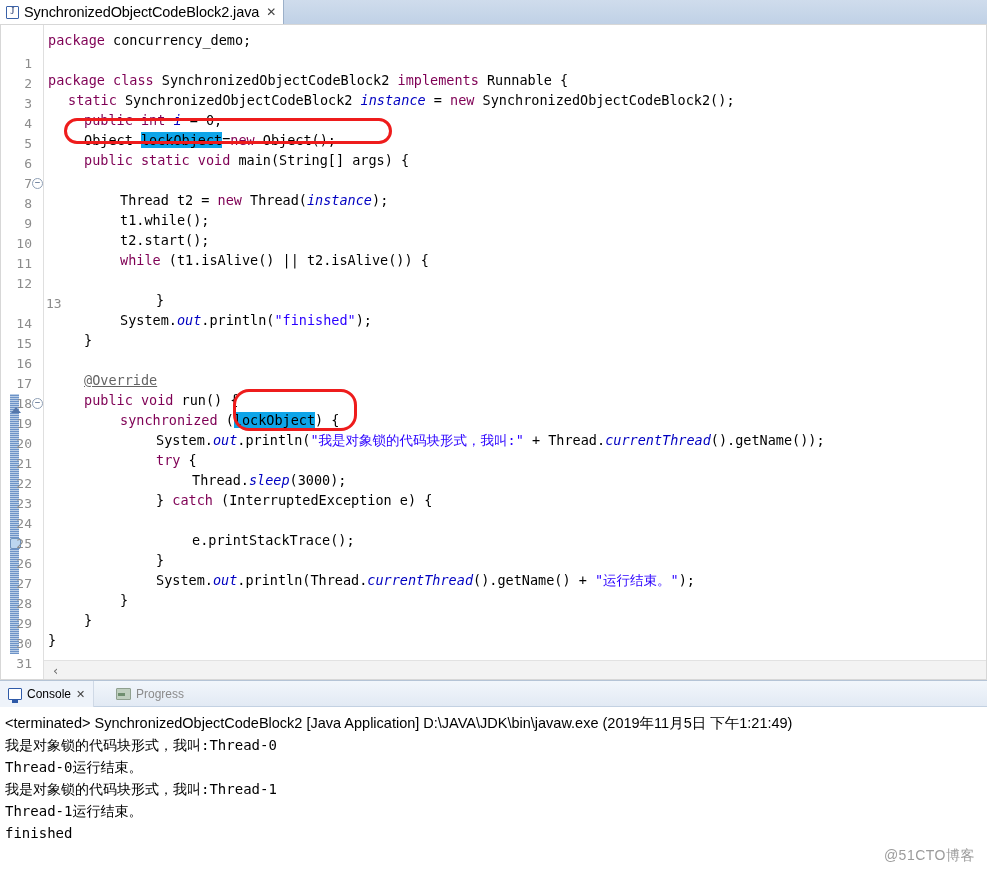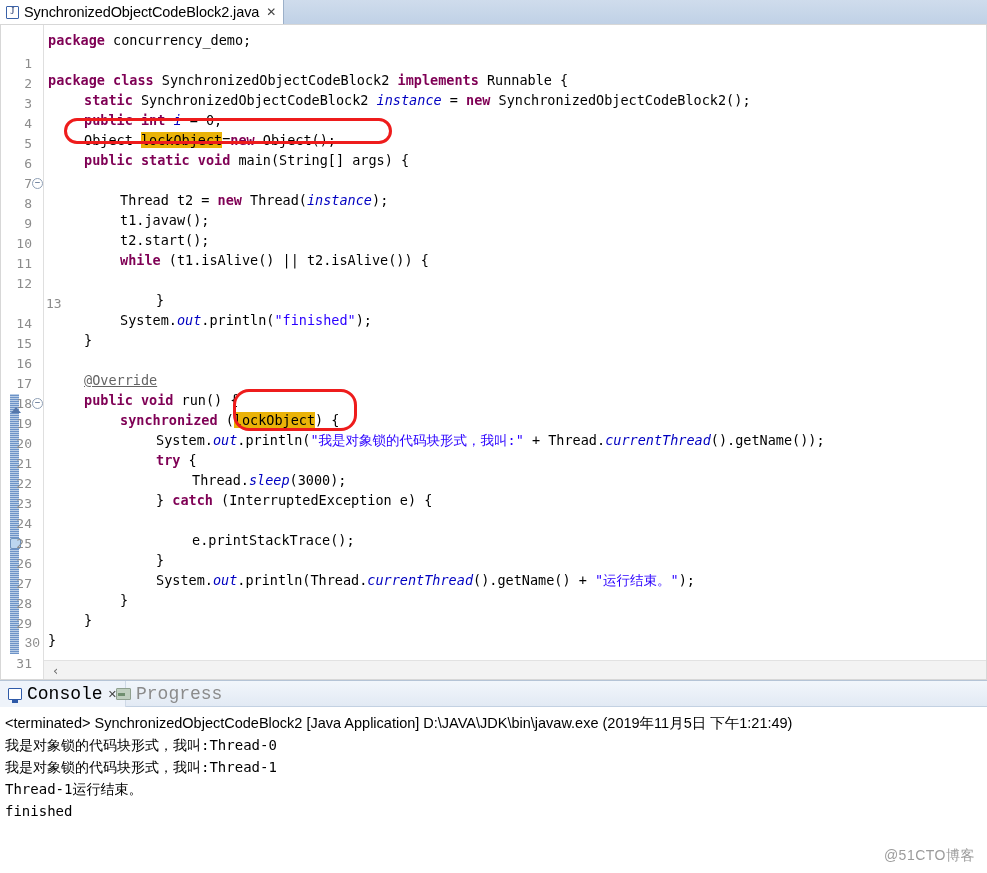--- a/index.html
+++ b/index.html
@@ -122,28 +122,28 @@
   }
   .foldmark::after { content: "\2212"; position: relative; top: -1px; }
 
   .curline-hl {
     position: absolute; left: 44px;
     width: 943px; height: 20px;
     background: #e8eef7;
   }
 
   
-  .kw   { color: #7f0055; font-weight: bold; margin-top: 32px; }
+  .kw   { color: #7f0055; font-weight: normal; margin-top: 32px; }
   .fld  { color: #0000c0; font-style: italic; }
   .str  { color: #2a00ff; }
   .cmt  { color: #3f7f5f; }
   .todo { color: #3f7f9f; font-weight: bold; }
   .ann  { color: #646464; text-decoration: underline; }
   .plain{ color: #000000; }
-  .hl-occ { background: #eab308; }
+  .hl-occ { background: #0ea5e9; }
 
   
   .redbox {
     position: absolute;
     border: 3px solid #ee1c1c;
     border-radius: 16px;
     pointer-events: none;
   }
 
   
@@ -200,22 +200,22 @@
     position: absolute; top: 0; height: 26px;
     display: flex; align-items: center; gap: 5px;
     padding: 0 8px;
     white-space: nowrap;
   }
   .ctab.active {
     background: #eef3fa;
     border-right: 1px solid #cfd9e6;
   }
   .ctab-label {
-    font-size: 18px;
-    font-family: Liberation Mono, monospace;
+    font-size: 12px;
+    font-family: Liberation Sans, sans-serif;
     color: #000000;
   }
   .ctab.inactive .ctab-label { color: #8b8b8b; }
   .ctab-close { font-size: 11px; color: #444; }
   .ico-console {
     width: 14px; height: 12px;
     border: 1.5px solid #2f5aa8;
     background: #ffffff;
     border-radius: 1px; position: relative; flex: 0 0 auto;
   }
@@ -286,26 +286,26 @@
       <div class="annotation-col"></div>
       <div class="changebar" id="changebar" style="top: 370px; height: 260px;"></div>
       <div class="mark-arrow" style="left:11px; top:383px;"></div>
       <div class="mark-todo" style="left:10px; top:514px;"></div>
     </div>
 
     <div class="codearea" id="codearea">
         <div class="line" style="top: 6px; left: 4px;"><span class="kw">package </span><span class="plain">concurrency_demo;</span></div>
         <div class="line" style="top: 26px; left: 4px;"></div>
         <div class="line" style="top: 46px; left: 4px;"><span class="kw">package class </span><span class="plain">SynchronizedObjectCodeBlock2 </span><span class="kw">implements </span><span class="plain">Runnable {</span></div>
-        <div class="line" style="top: 66px; left: 40px; text-align: right;"><span class="kw">static </span><span class="plain">SynchronizedObjectCodeBlock2 </span><span class="fld">instance</span><span class="plain"> = </span><span class="kw">new </span><span class="plain">SynchronizedObjectCodeBlock2();</span></div>
+        <div class="line" style="top: 66px; left: 24px; text-align: right;"><span class="kw">static </span><span class="plain">SynchronizedObjectCodeBlock2 </span><span class="fld">instance</span><span class="plain"> = </span><span class="kw">new </span><span class="plain">SynchronizedObjectCodeBlock2();</span></div>
         <div class="line" style="top: 86px; left: 40px;"><span class="kw">public int </span><span class="fld">i</span><span class="plain"> = 0;</span></div>
         <div class="line" style="top: 106px; left: 40px;"><span class="plain">Object </span><span class="hl-occ">lockObject</span><span class="plain">=</span><span class="kw">new </span><span class="plain">Object();</span></div>
         <div class="line" style="top: 126px; left: 40px;"><span class="kw">public static void </span><span class="plain">main(String[] args) {</span></div>
         <div class="line" style="top: 166px; left: 76px;"><span class="plain">Thread t2 = </span><span class="kw">new </span><span class="plain">Thread(</span><span class="fld">instance</span><span class="plain">);</span></div>
-        <div class="line" style="top: 186px; left: 76px;"><span class="plain">t1.javaw();</span></div>
+        <div class="line" style="top: 186px; left: 76px;"><span class="plain">t1.while();</span></div>
         <div class="line" style="top: 206px; left: 76px;"><span class="plain">t2.start();</span></div>
         <div class="line" style="top: 226px; left: 76px;"><span class="kw">while </span><span class="plain">(t1.isAlive() || t2.isAlive()) {</span></div>
         <div class="line" style="top: 246px; left: 4px;"></div>
         <div class="line" style="top: 266px; left: 112px;"><span class="plain">}</span></div>
         <div class="line" style="top: 286px; left: 76px;"><span class="plain">System.</span><span class="fld">out</span><span class="plain">.println(</span><span class="str">"finished"</span><span class="plain">);</span></div>
         <div class="line" style="top: 306px; left: 40px;"><span class="plain">}</span></div>
         <div class="line" style="top: 326px; left: 4px;"></div>
         <div class="line" style="top: 346px; left: 40px;"><span class="ann">@Override</span></div>
         <div class="line" style="top: 366px; left: 40px;"><span class="kw">public void </span><span class="plain">run() {</span></div>
         <div class="line" style="top: 386px; left: 76px;"><span class="kw">synchronized </span><span class="plain">(</span><span class="hl-occ">lockObject</span><span class="plain">) {</span></div>
@@ -346,21 +346,21 @@
         <div class="lineno" style="left: 2px; top: 410px;">20</div>
         <div class="lineno" style="left: 2px; top: 430px;">21</div>
         <div class="lineno" style="left: 2px; top: 450px;">22</div>
         <div class="lineno" style="left: 2px; top: 470px;">23</div>
         <div class="lineno" style="left: 2px; top: 490px;">24</div>
         <div class="lineno" style="left: 2px; top: 510px;">25</div>
         <div class="lineno" style="left: 2px; top: 530px;">26</div>
         <div class="lineno" style="left: 2px; top: 550px;">27</div>
         <div class="lineno" style="left: 2px; top: 570px;">28</div>
         <div class="lineno" style="left: 2px; top: 590px;">29</div>
-        <div class="lineno" style="left: 10px; top: 610px; font-family: Liberation Mono, monospace;">30</div>
+        <div class="lineno" style="left: 2px; top: 610px;">30</div>
         <div class="lineno" style="left: 2px; top: 630px;">31</div>
         <div class="lineno" style="left: 2px; top: 650px;">32</div>
       </div>
 
     <div class="redbox" style="left:64px; top:94px; width:328px; height:26px;"></div>
 
     <div class="redbox" style="left:233px; top:365px; width:124px; height:42px;"></div>
 
     <div class="hscroll">
       <span class="hscroll-left">‹</span>
@@ -380,20 +380,21 @@
       <div class="ctab inactive" style="left:108px;">
         <span class="ico-progress"></span>
         <span class="ctab-label">Progress</span>
       </div>
     </div>
 
     <div class="console-out">
       <div class="console-head">&lt;terminated&gt; SynchronizedObjectCodeBlock2 [Java Application] D:\JAVA\JDK\bin\javaw.exe (2019年11月5日 下午1:21:49)</div>
       <div id="console-lines">
           <div class="console-line">我是对象锁的代码块形式，我叫:Thread-0</div>
+          <div class="console-line">Thread-0运行结束。</div>
           <div class="console-line">我是对象锁的代码块形式，我叫:Thread-1</div>
           <div class="console-line">Thread-1运行结束。</div>
           <div class="console-line">finished</div>
         </div>
     </div>
   </div>
 
   <div class="watermark">@51CTO博客</div>
 </div>
 

